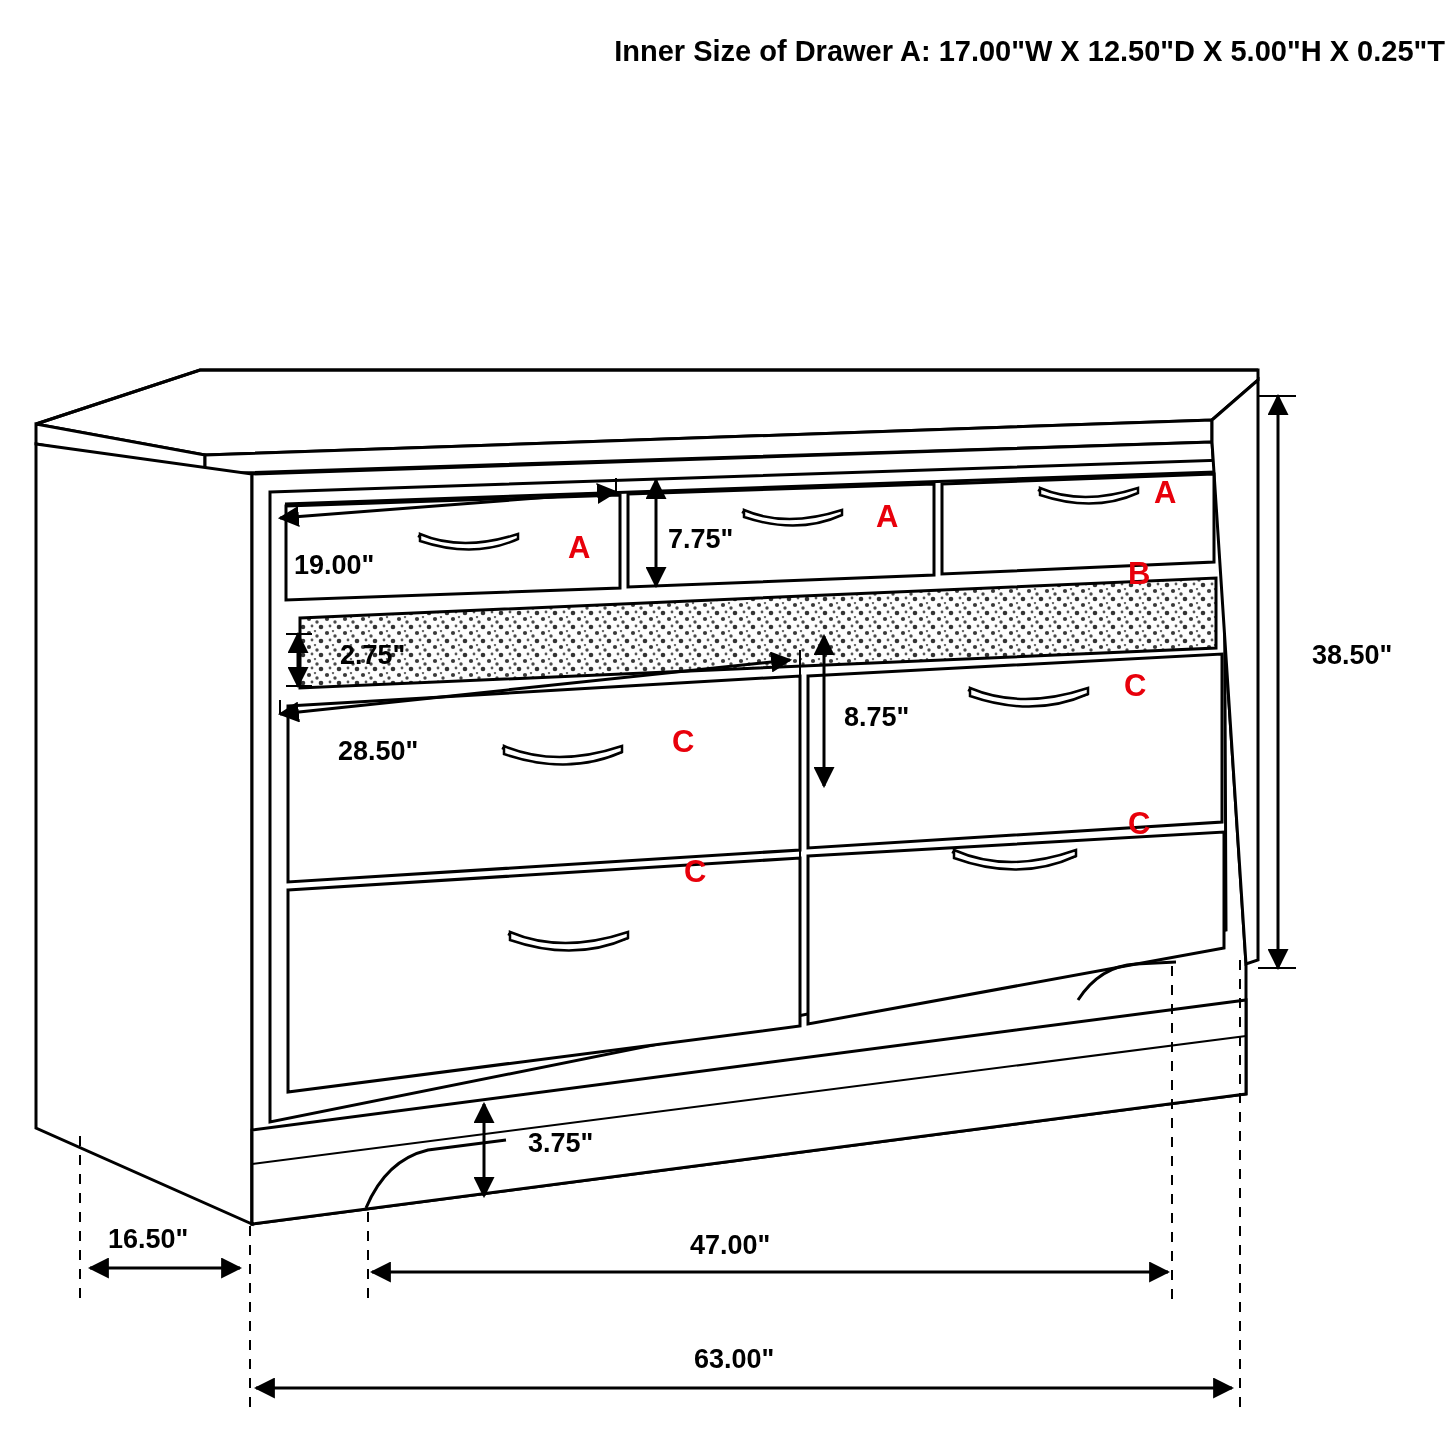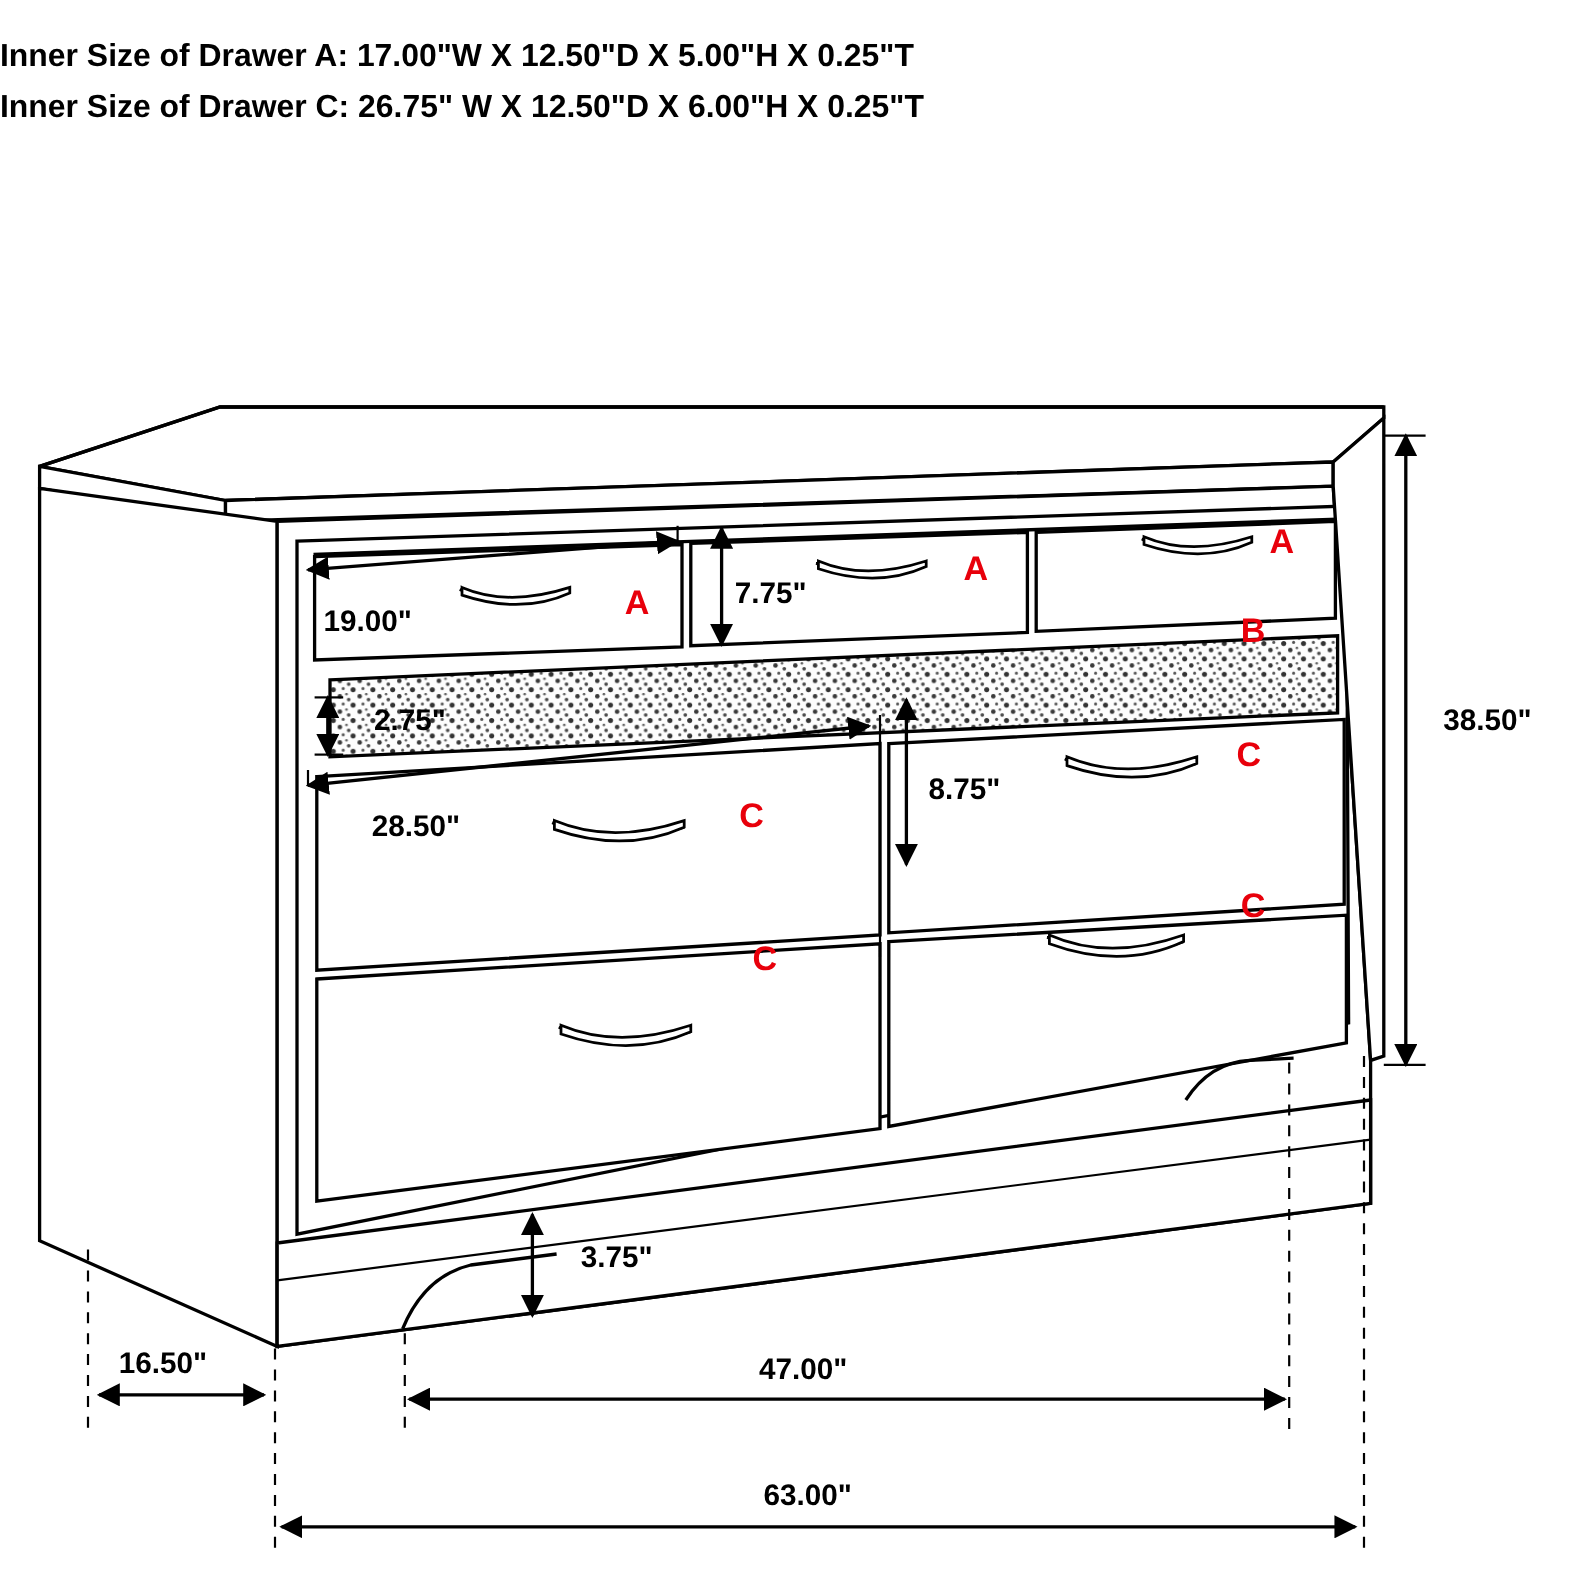--- a/index.html
+++ b/index.html
@@ -13,21 +13,21 @@
     height: 1445px;
     background: #ffffff;
     font-family: "Liberation Sans", sans-serif;
     overflow: hidden;
   }
   .spec-block {
     position: absolute;
     left: 0;
     top: 28px;
     width: 1445px;
-    text-align: left;
+    text-align: right;
   }
   .spec-line {
     font-size: 29px;
     font-weight: bold;
     color: #000000;
     line-height: 46px;
     white-space: nowrap;
   }
   svg.diagram {
     position: absolute;
@@ -49,21 +49,20 @@
     fill: #e8000b;
   }
 </style>
 </head>
 <body>
 
 <div id="page">
 
   <div class="spec-block">
     <div class="spec-line">Inner Size of Drawer A: 17.00"W X 12.50"D X 5.00"H X 0.25"T</div>
-    <div class="spec-line">Inner Size of Drawer C: 26.75" W X 12.50"D X 6.00"H X 0.25"T</div>
   </div>
 
   <svg class="diagram" viewBox="0 0 1445 1445">
     <defs>
       <marker id="arrow" viewBox="0 0 10 10" refX="9" refY="5" markerWidth="7" markerHeight="7" orient="auto-start-reverse">
         <path d="M 0 0 L 10 5 L 0 10 z" fill="#000"></path>
       </marker>
       <pattern id="speckle" width="18" height="14" patternUnits="userSpaceOnUse">
         <rect width="18" height="14" fill="#fdfdfd"></rect>
         <circle cx="3" cy="3" r="2.1" fill="#3a3a3a"></circle>

